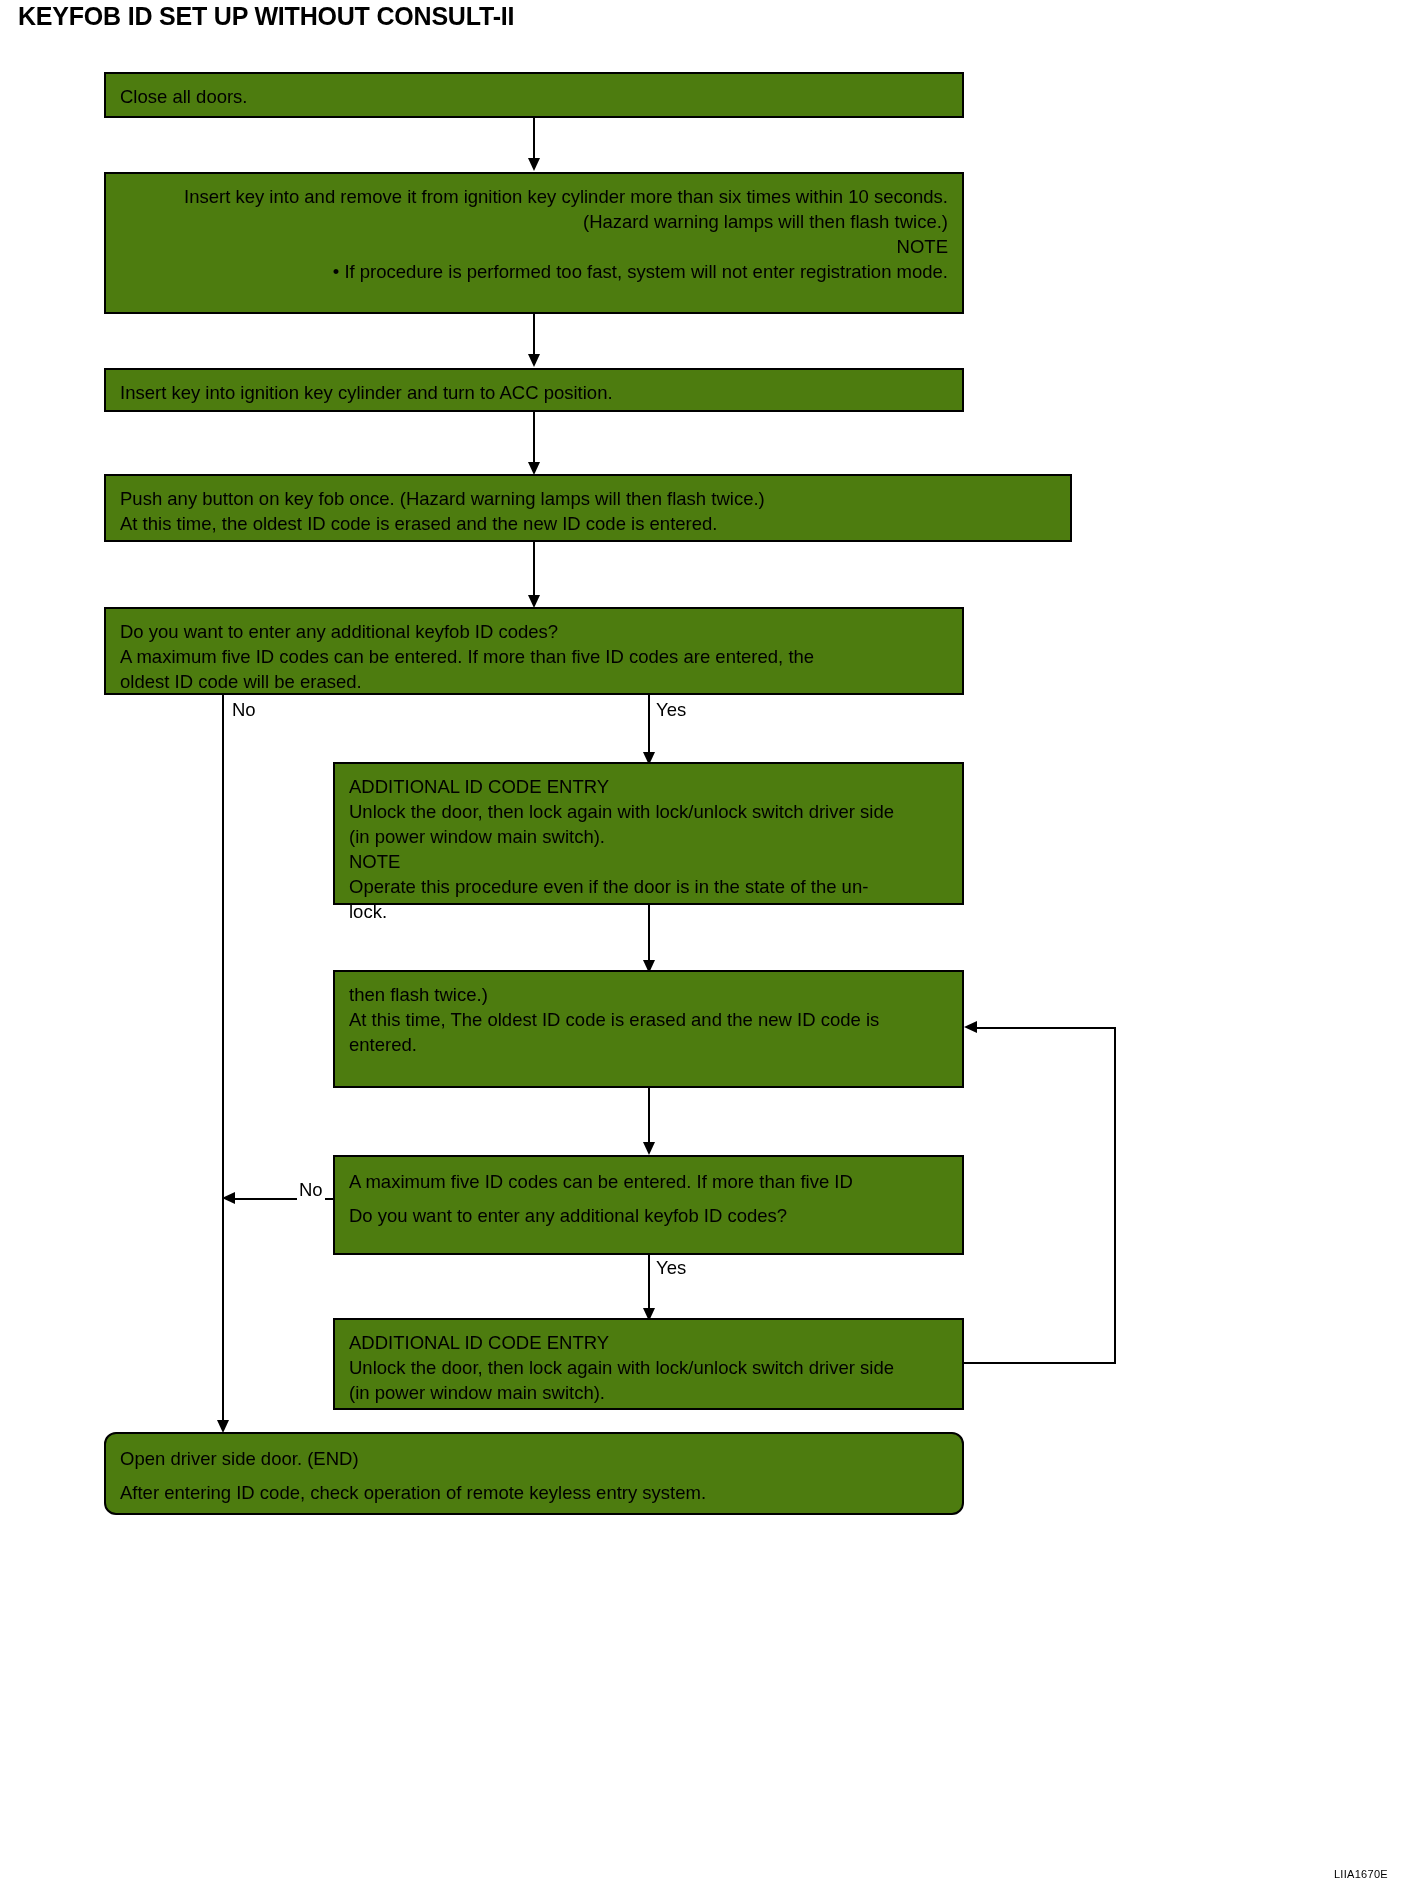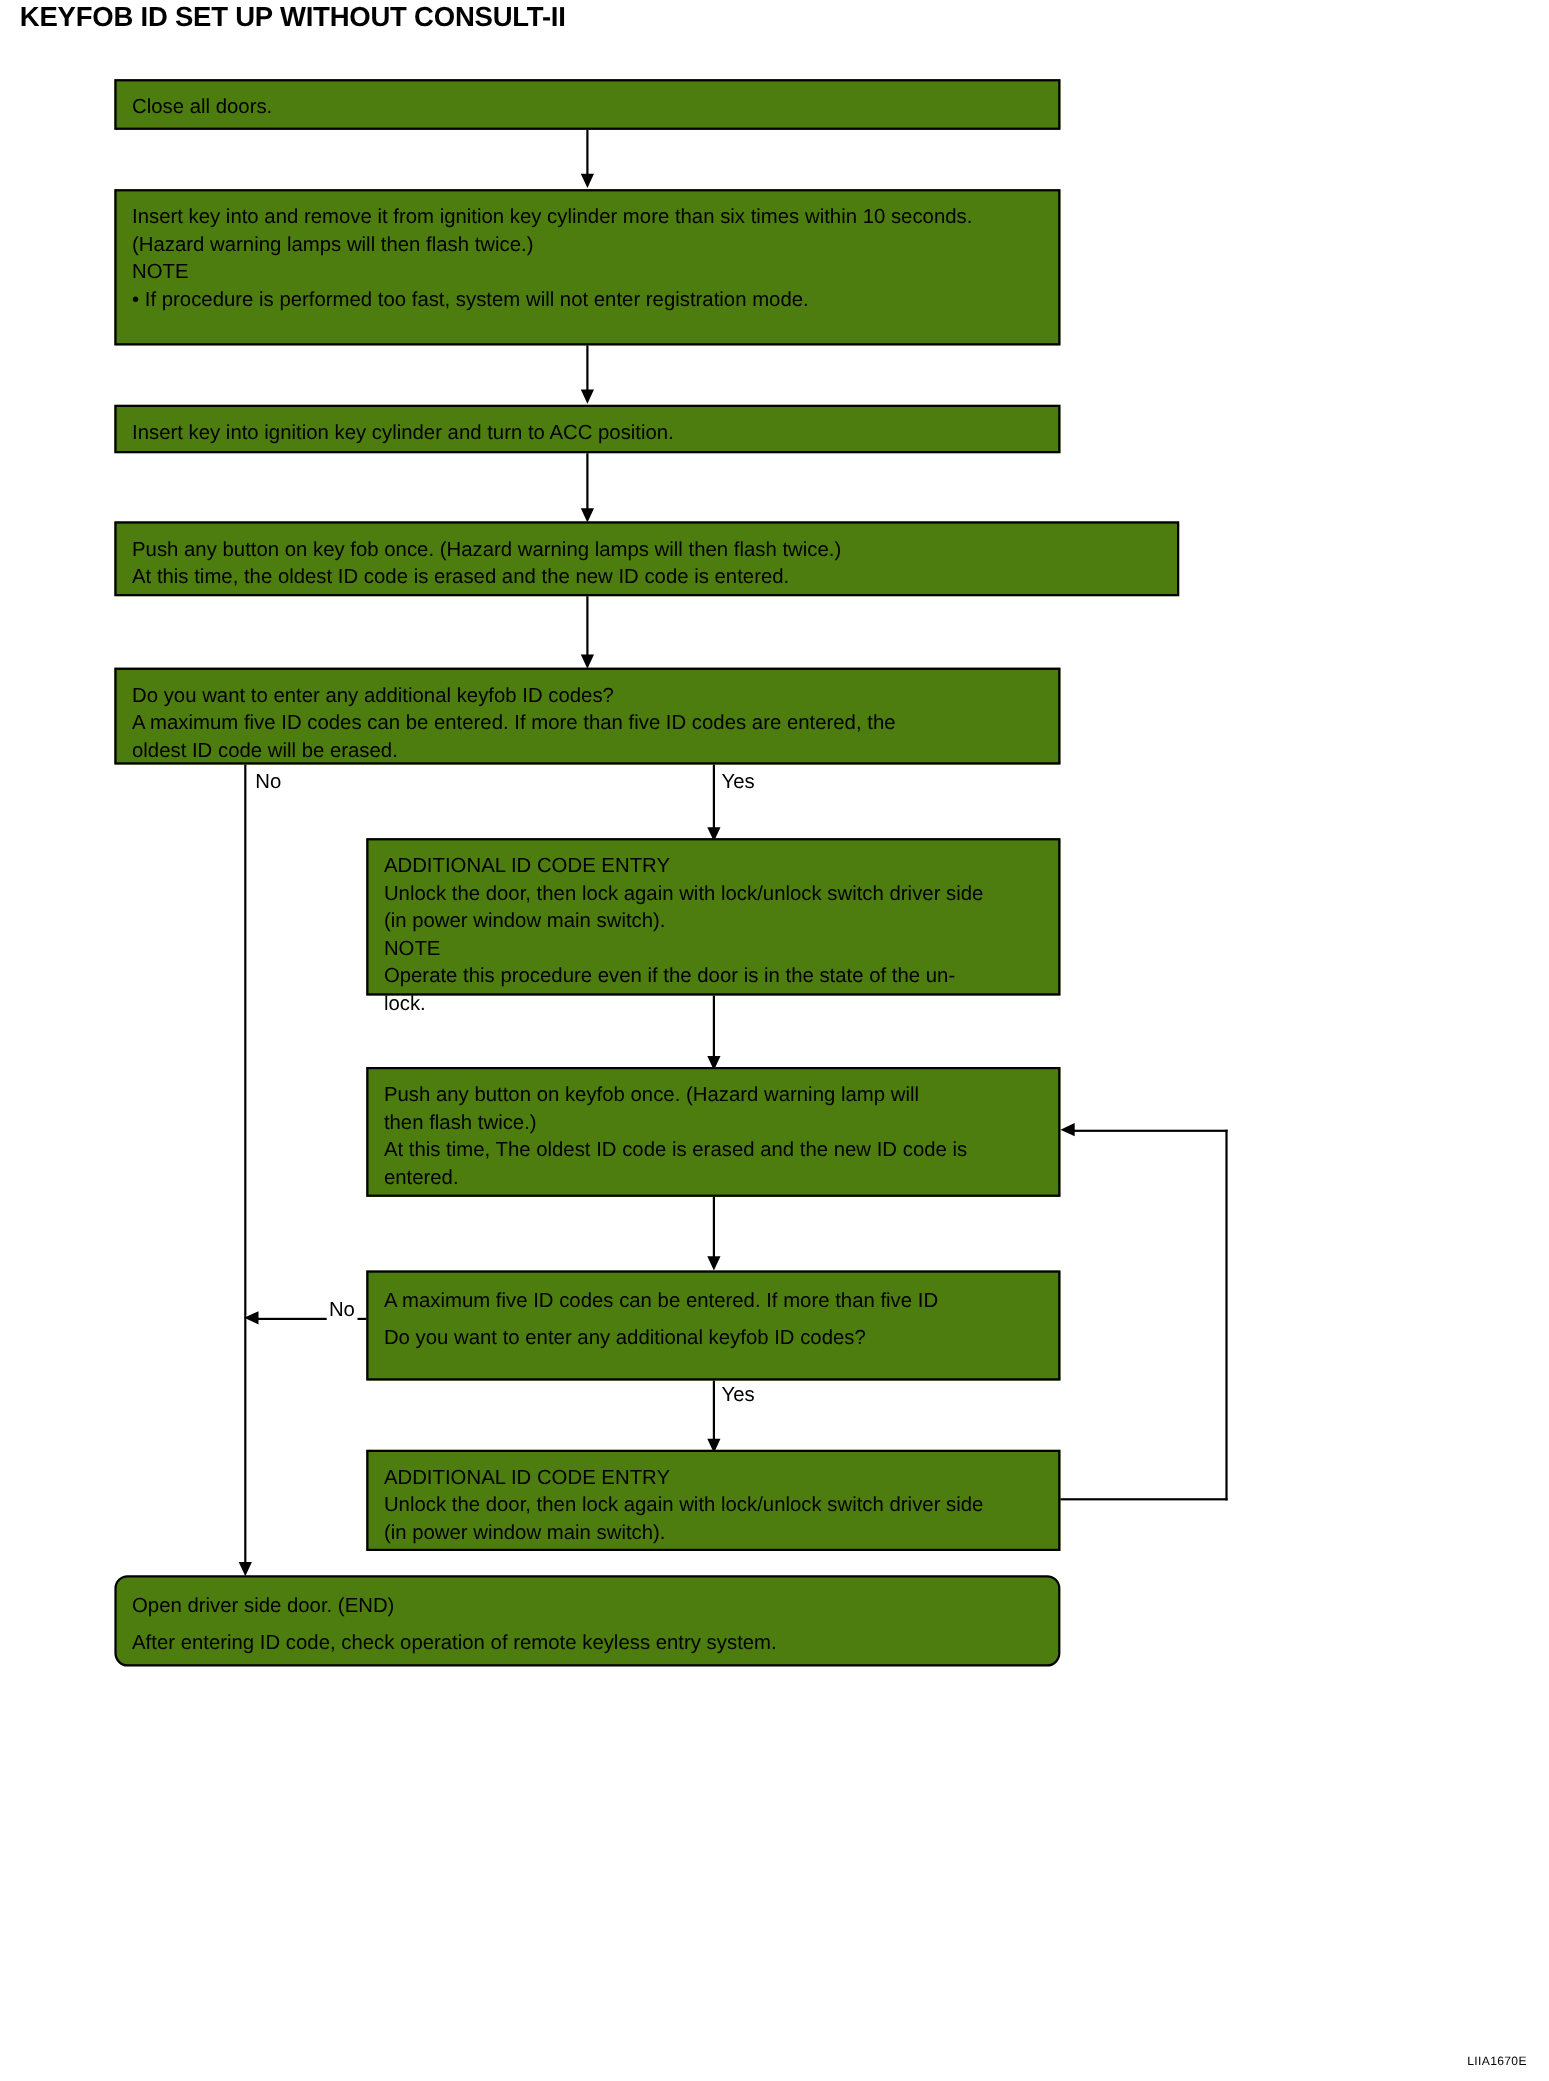--- a/index.html
+++ b/index.html
@@ -87,21 +87,21 @@
 
 <div id="page-title">KEYFOB ID SET UP WITHOUT CONSULT-II</div>
 
 <div class="flowbox" style="left:104px; top:72px; width:860px; height:46px;">
   <div class="ln">Close all doors.</div>
 </div>
 
 <div class="vline" style="left:533px; top:118px; height:45px;"></div>
 <div class="arrow-down" style="left:528px; top:158px;"></div>
 
-<div class="flowbox" style="left:104px; top:172px; width:860px; height:142px;">
+<div class="flowbox" style="left:104px; top:172px; width:860px; height:142px;text-align:right;">
   <div class="ln">Insert key into and remove it from ignition key cylinder more than six times within 10 seconds.</div>
   <div class="ln">(Hazard warning lamps will then flash twice.)</div>
   <div class="ln b">NOTE</div>
   <div class="ln b">• If procedure is performed too fast, system will not enter registration mode.</div>
 </div>
 
 <div class="vline" style="left:533px; top:314px; height:45px;"></div>
 <div class="arrow-down" style="left:528px; top:354px;"></div>
 
 <div class="flowbox" style="left:104px; top:368px; width:860px; height:44px;">
@@ -139,21 +139,20 @@
   <div class="ln">(in power window main switch).</div>
   <div class="ln b">NOTE</div>
   <div class="ln b">Operate this procedure even if the door is in the state of the un-</div>
   <div class="ln b">lock.</div>
 </div>
 
 <div class="vline" style="left:648px; top:905px; height:62px;"></div>
 <div class="arrow-down" style="left:643px; top:960px;"></div>
 
 <div class="flowbox" style="left:333px; top:970px; width:631px; height:118px;">
-  <div class="ln">Push any button on keyfob once. (Hazard warning lamp will</div>
   <div class="ln">then flash twice.)</div>
   <div class="ln b">At this time, The oldest ID code is erased and the new ID code is</div>
   <div class="ln b">entered.</div>
 </div>
 
 <div class="hline" style="left:976px; top:1027px; width:140px;"></div>
 <div class="arrow-left" style="left:964px; top:1021px;"></div>
 
 <div class="vline" style="left:648px; top:1088px; height:62px;"></div>
 <div class="arrow-down" style="left:643px; top:1142px;"></div>

